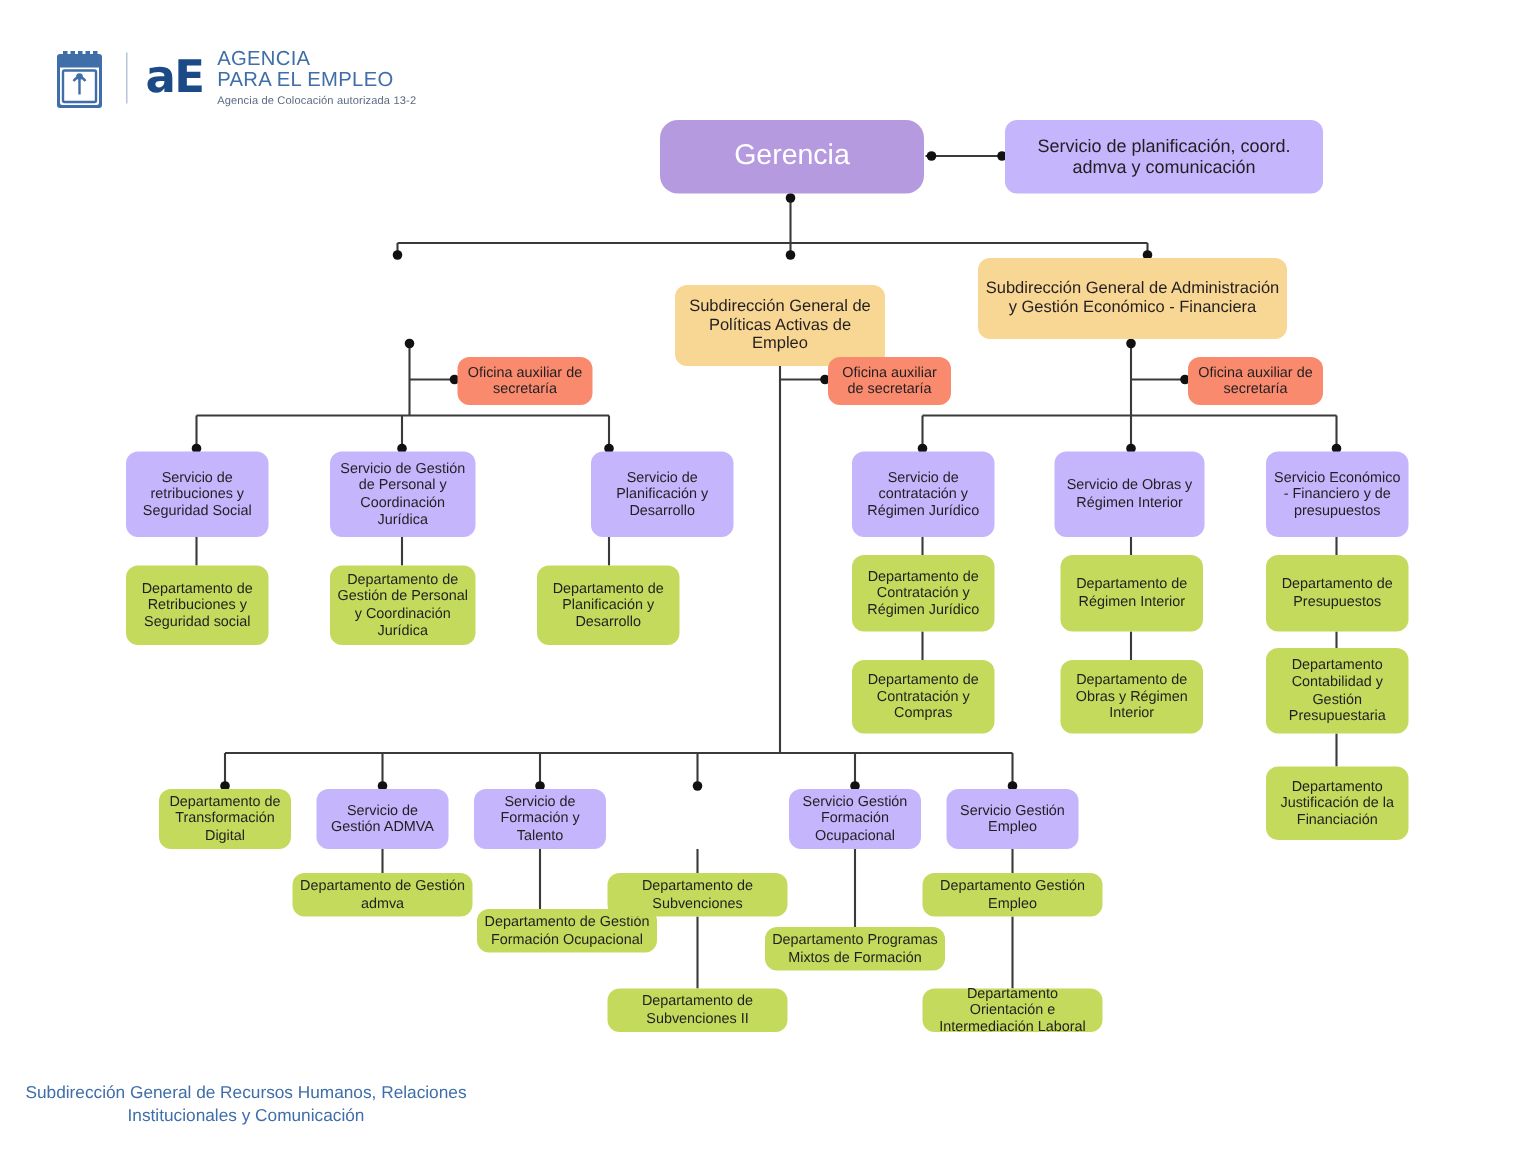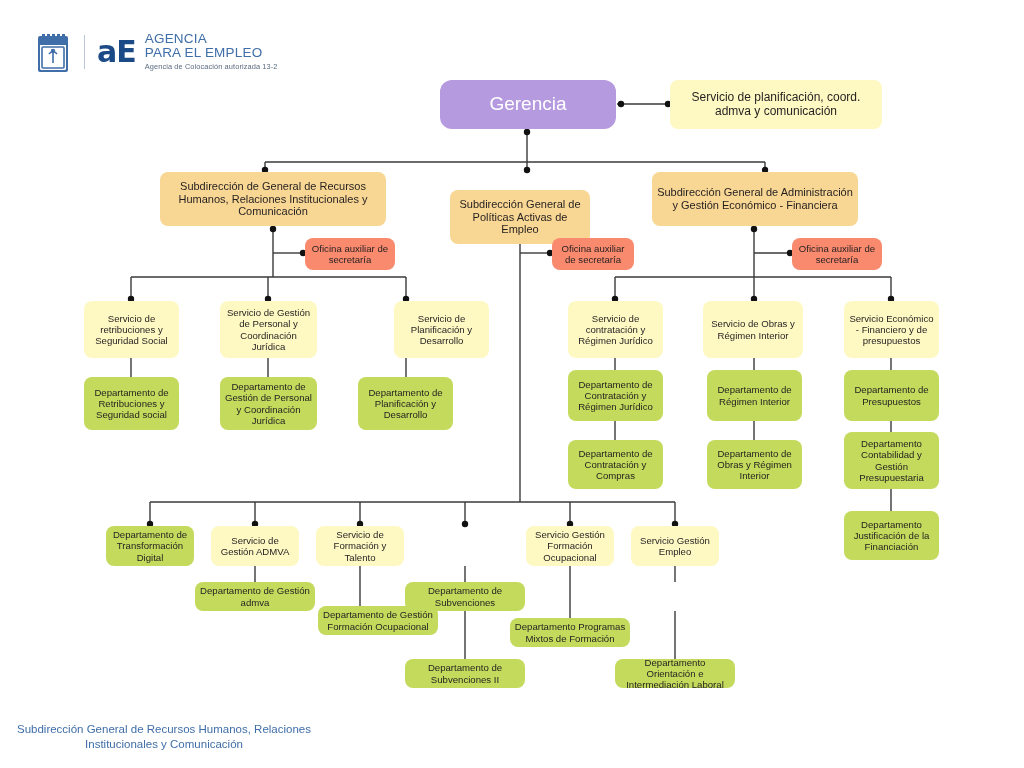--- a/index.html
+++ b/index.html
@@ -88,21 +88,21 @@
     justify-content: center;
     text-align: center;
     border-radius: 8px;
     color: #231f20;
     line-height: 1.16;
     padding: 4px 4px;
   }
   .node span { display: block; width: 100%; }
 
   .n-purple { background: #b59ae0; color: #ffffff; border-radius: 12px; }
-  .n-blue   { background: #fef9c3; }
+  .n-blue   { background: #c4b5fd; }
   .n-orange { background: #f8d694; }
   .n-salmon { background: #f98a6e; }
   .n-green  { background: #c2d champion; }
   .n-green  { background: #c3da5c; }
 
   .fs-19 { font-size: 19px; }
   .fs-12 { font-size: 12px; }
   .fs-11 { font-size: 11px; }
   .fs-10 { font-size: 9.6px; }
 
@@ -235,23 +235,20 @@
   </svg>
 
   <div class="node n-purple fs-19" style="left:440px; top:80px; width:176px; height:49px;">
     <span>Gerencia</span>
   </div>
 
   <div class="node n-blue fs-12" style="left:670px; top:80px; width:212px; height:49px;">
     <span>Servicio de planificación, coord. admva y comunicación</span>
   </div>
 
-  <div class="node n-orange fs-11" style="left:160px; top:172px; width:226px; height:54px;">
-    <span>Subdirección de General de Recursos Humanos, Relaciones Institucionales y Comunicación</span>
-  </div>
 
   <div class="node n-orange fs-11" style="left:450px; top:172px; width:140px; height:54px;margin-top:18px;">
     <span>Subdirección General de Políticas Activas de Empleo</span>
   </div>
 
   <div class="node n-orange fs-11" style="left:652px; top:172px; width:206px; height:54px;">
     <span>Subdirección General de Administración y Gestión Económico - Financiera</span>
   </div>
 
   <div class="node n-salmon fs-10" style="left:305px; top:238px; width:90px; height:32px;">
@@ -337,20 +334,23 @@
   </div>
   <div class="node n-green fs-10" style="left:300px; top:606px; width:120px; height:29px;margin-left:18px;">
     <span>Departamento de Gestión Formación Ocupacional</span>
   </div>
   <div class="node n-green fs-10" style="left:405px; top:582px; width:120px; height:29px;">
     <span>Departamento de Subvenciones</span>
   </div>
   <div class="node n-green fs-10" style="left:510px; top:618px; width:120px; height:29px;">
     <span>Departamento Programas Mixtos de Formación</span>
   </div>
+  <div class="node n-green fs-10" style="left:615px; top:582px; width:120px; height:29px;">
+    <span>Departamento Gestión Empleo</span>
+  </div>
   <div class="node n-green fs-10" style="left:405px; top:659px; width:120px; height:29px;">
     <span>Departamento de Subvenciones II</span>
   </div>
   <div class="node n-green fs-10" style="left:615px; top:659px; width:120px; height:29px;">
     <span>Departamento Orientación e Intermediación Laboral</span>
   </div>
 
   <div class="footer-caption">Subdirección General de Recursos Humanos, Relaciones Institucionales y Comunicación</div>
 
 </div>

